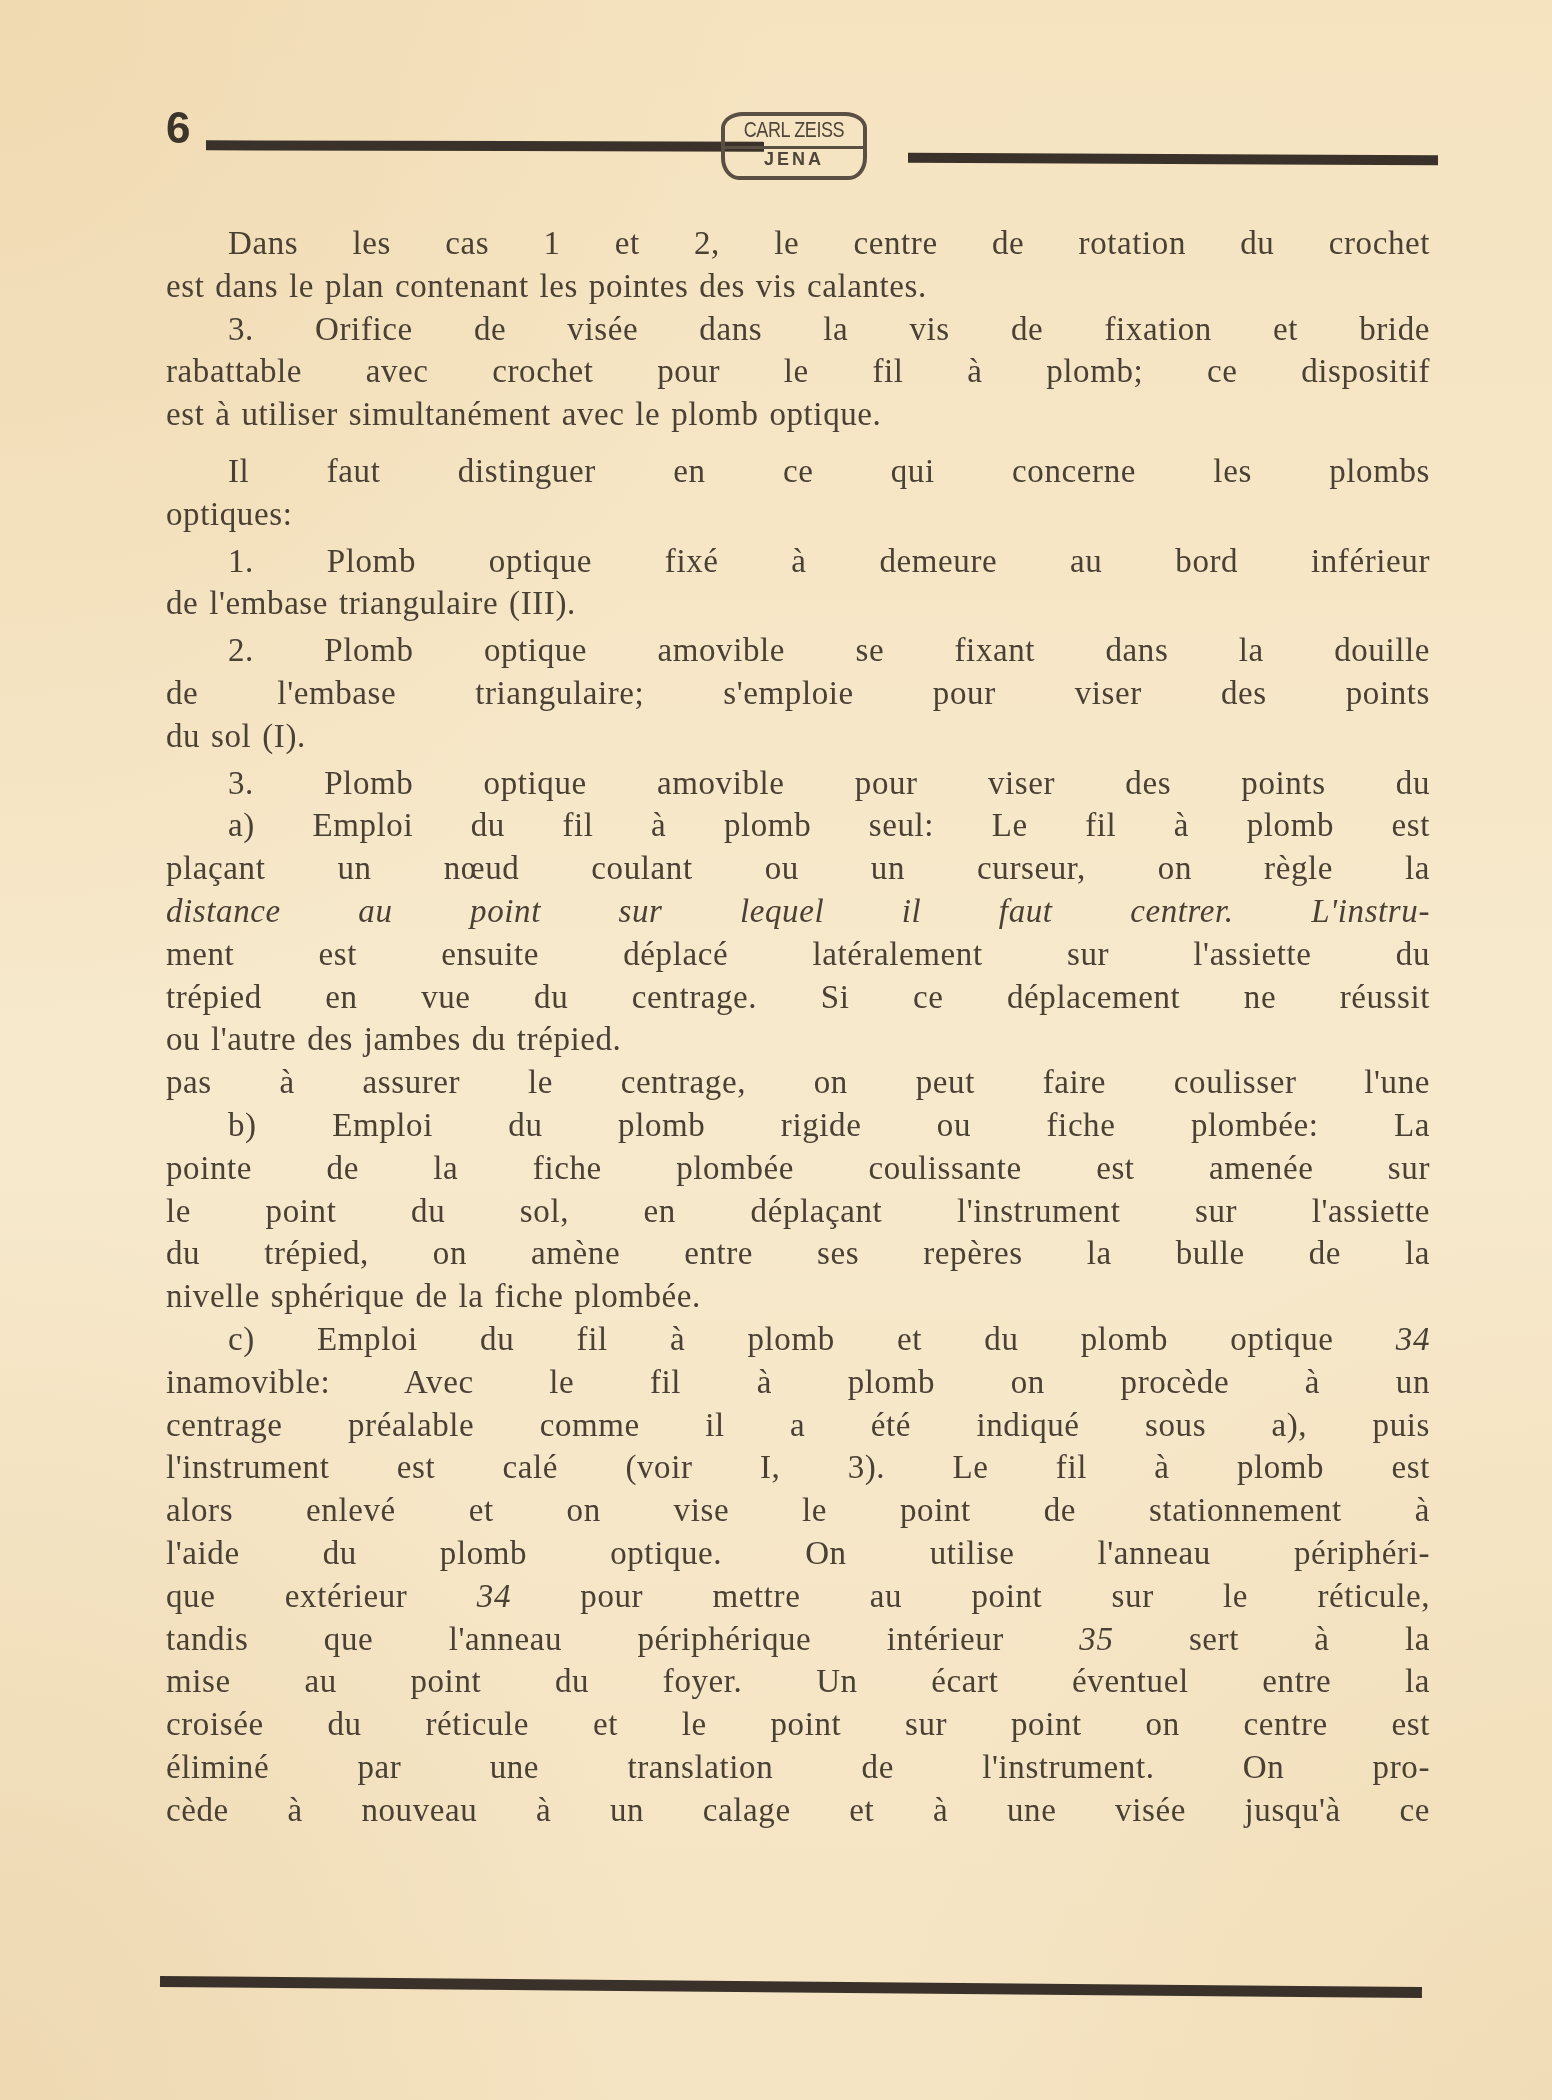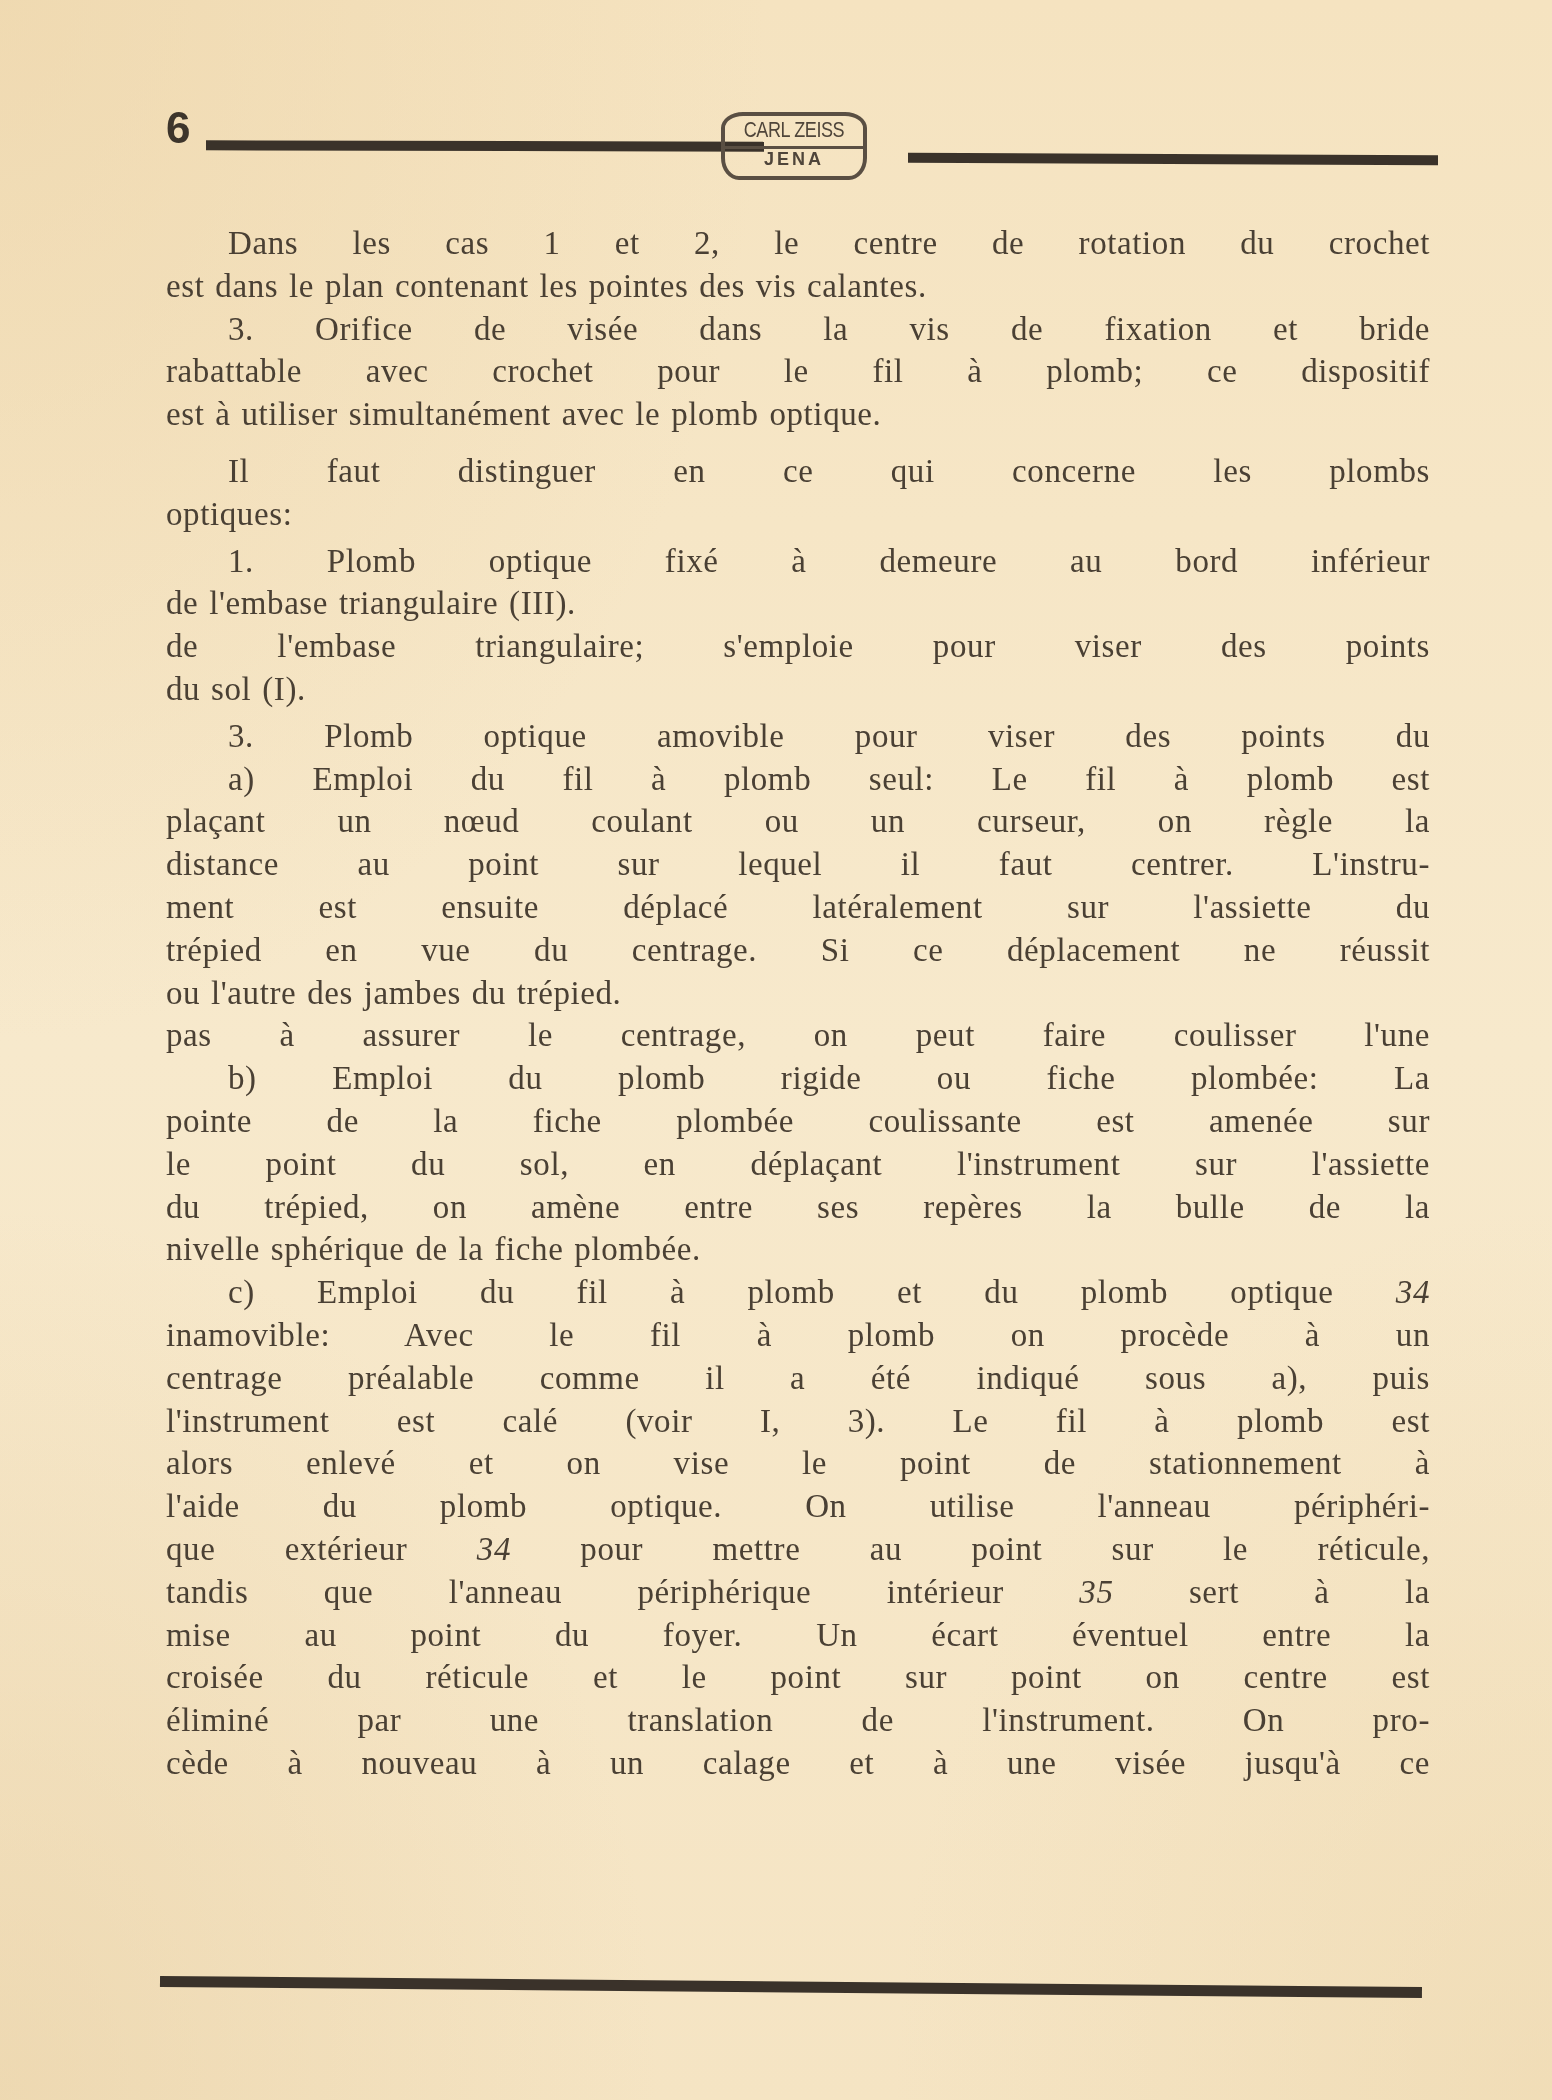--- a/index.html
+++ b/index.html
@@ -169,27 +169,28 @@
     <span class="line indent" style="display: block; word-spacing: 37.0909px;">Dans les cas 1 et 2, le centre de rotation du crochet</span>
     <span class="line last">est dans le plan contenant les pointes des vis calantes.</span>
     <span class="line indent" style="display: block; word-spacing: 43.5px;">3. Orifice de visée dans la vis de fixation et bride</span>
     <span class="line" style="display: block; word-spacing: 43.6667px;">rabattable avec crochet pour le fil à plomb; ce dispositif</span>
     <span class="line last">est à utiliser simultanément avec le plomb optique.</span>
 
     <span class="line indent gap-m" style="display: block; word-spacing: 57.875px;">Il faut distinguer en ce qui concerne les plombs</span>
     <span class="line last">optiques:</span>
     <span class="line indent gap-s" style="display: block; word-spacing: 52.75px;">1. Plomb optique fixé à demeure au bord inférieur</span>
     <span class="line last">de l'embase triangulaire (III).</span>
+    <span class="line indent gap-s" style="display: block; word-spacing: 50px;">2. Plomb optique amovible se fixant dans la douille</span>
     <span class="line" style="display: block; word-spacing: 55.7143px;">de l'embase triangulaire; s'emploie pour viser des points</span>
     <span class="line last">du sol (I).</span>
     <span class="line indent gap-s" style="display: block; word-spacing: 49.75px;">3. Plomb optique amovible pour viser des points du</span>
 
     <span class="line indent" style="display: block; word-spacing: 40.8182px;">a) Emploi du fil à plomb seul: Le fil à plomb est</span>
     <span class="line" style="display: block; word-spacing: 53px;">plaçant un nœud coulant ou un curseur, on règle la</span>
-    <span class="line" style="display: block; word-spacing: 58.125px;">distance au point sur lequel il faut centrer. L'instru-</span>
+    <span class="line" style="display: block; word-spacing: 58.125px; font-style: italic;">distance au point sur lequel il faut centrer. L'instru-</span>
     <span class="line" style="display: block; word-spacing: 61.7143px;">ment est ensuite déplacé latéralement sur l'assiette du</span>
     <span class="line" style="display: block; word-spacing: 43.4444px;">trépied en vue du centrage. Si ce déplacement ne réussit</span>
     <span class="line last">ou l'autre des jambes du trépied.</span>
     <span class="line" style="display: block; word-spacing: 48.2222px;">pas à assurer le centrage, on peut faire coulisser l'une</span>
 
     <span class="line indent" style="display: block; word-spacing: 55.625px;">b) Emploi du plomb rigide ou fiche plombée: La</span>
     <span class="line" style="display: block; word-spacing: 53.5px;">pointe de la fiche plombée coulissante est amenée sur</span>
     <span class="line" style="display: block; word-spacing: 53.75px;">le point du sol, en déplaçant l'instrument sur l'assiette</span>
     <span class="line" style="display: block; word-spacing: 45.9px;">du trépied, on amène entre ses repères la bulle de la</span>
     <span class="line last">nivelle sphérique de la fiche plombée.</span>

